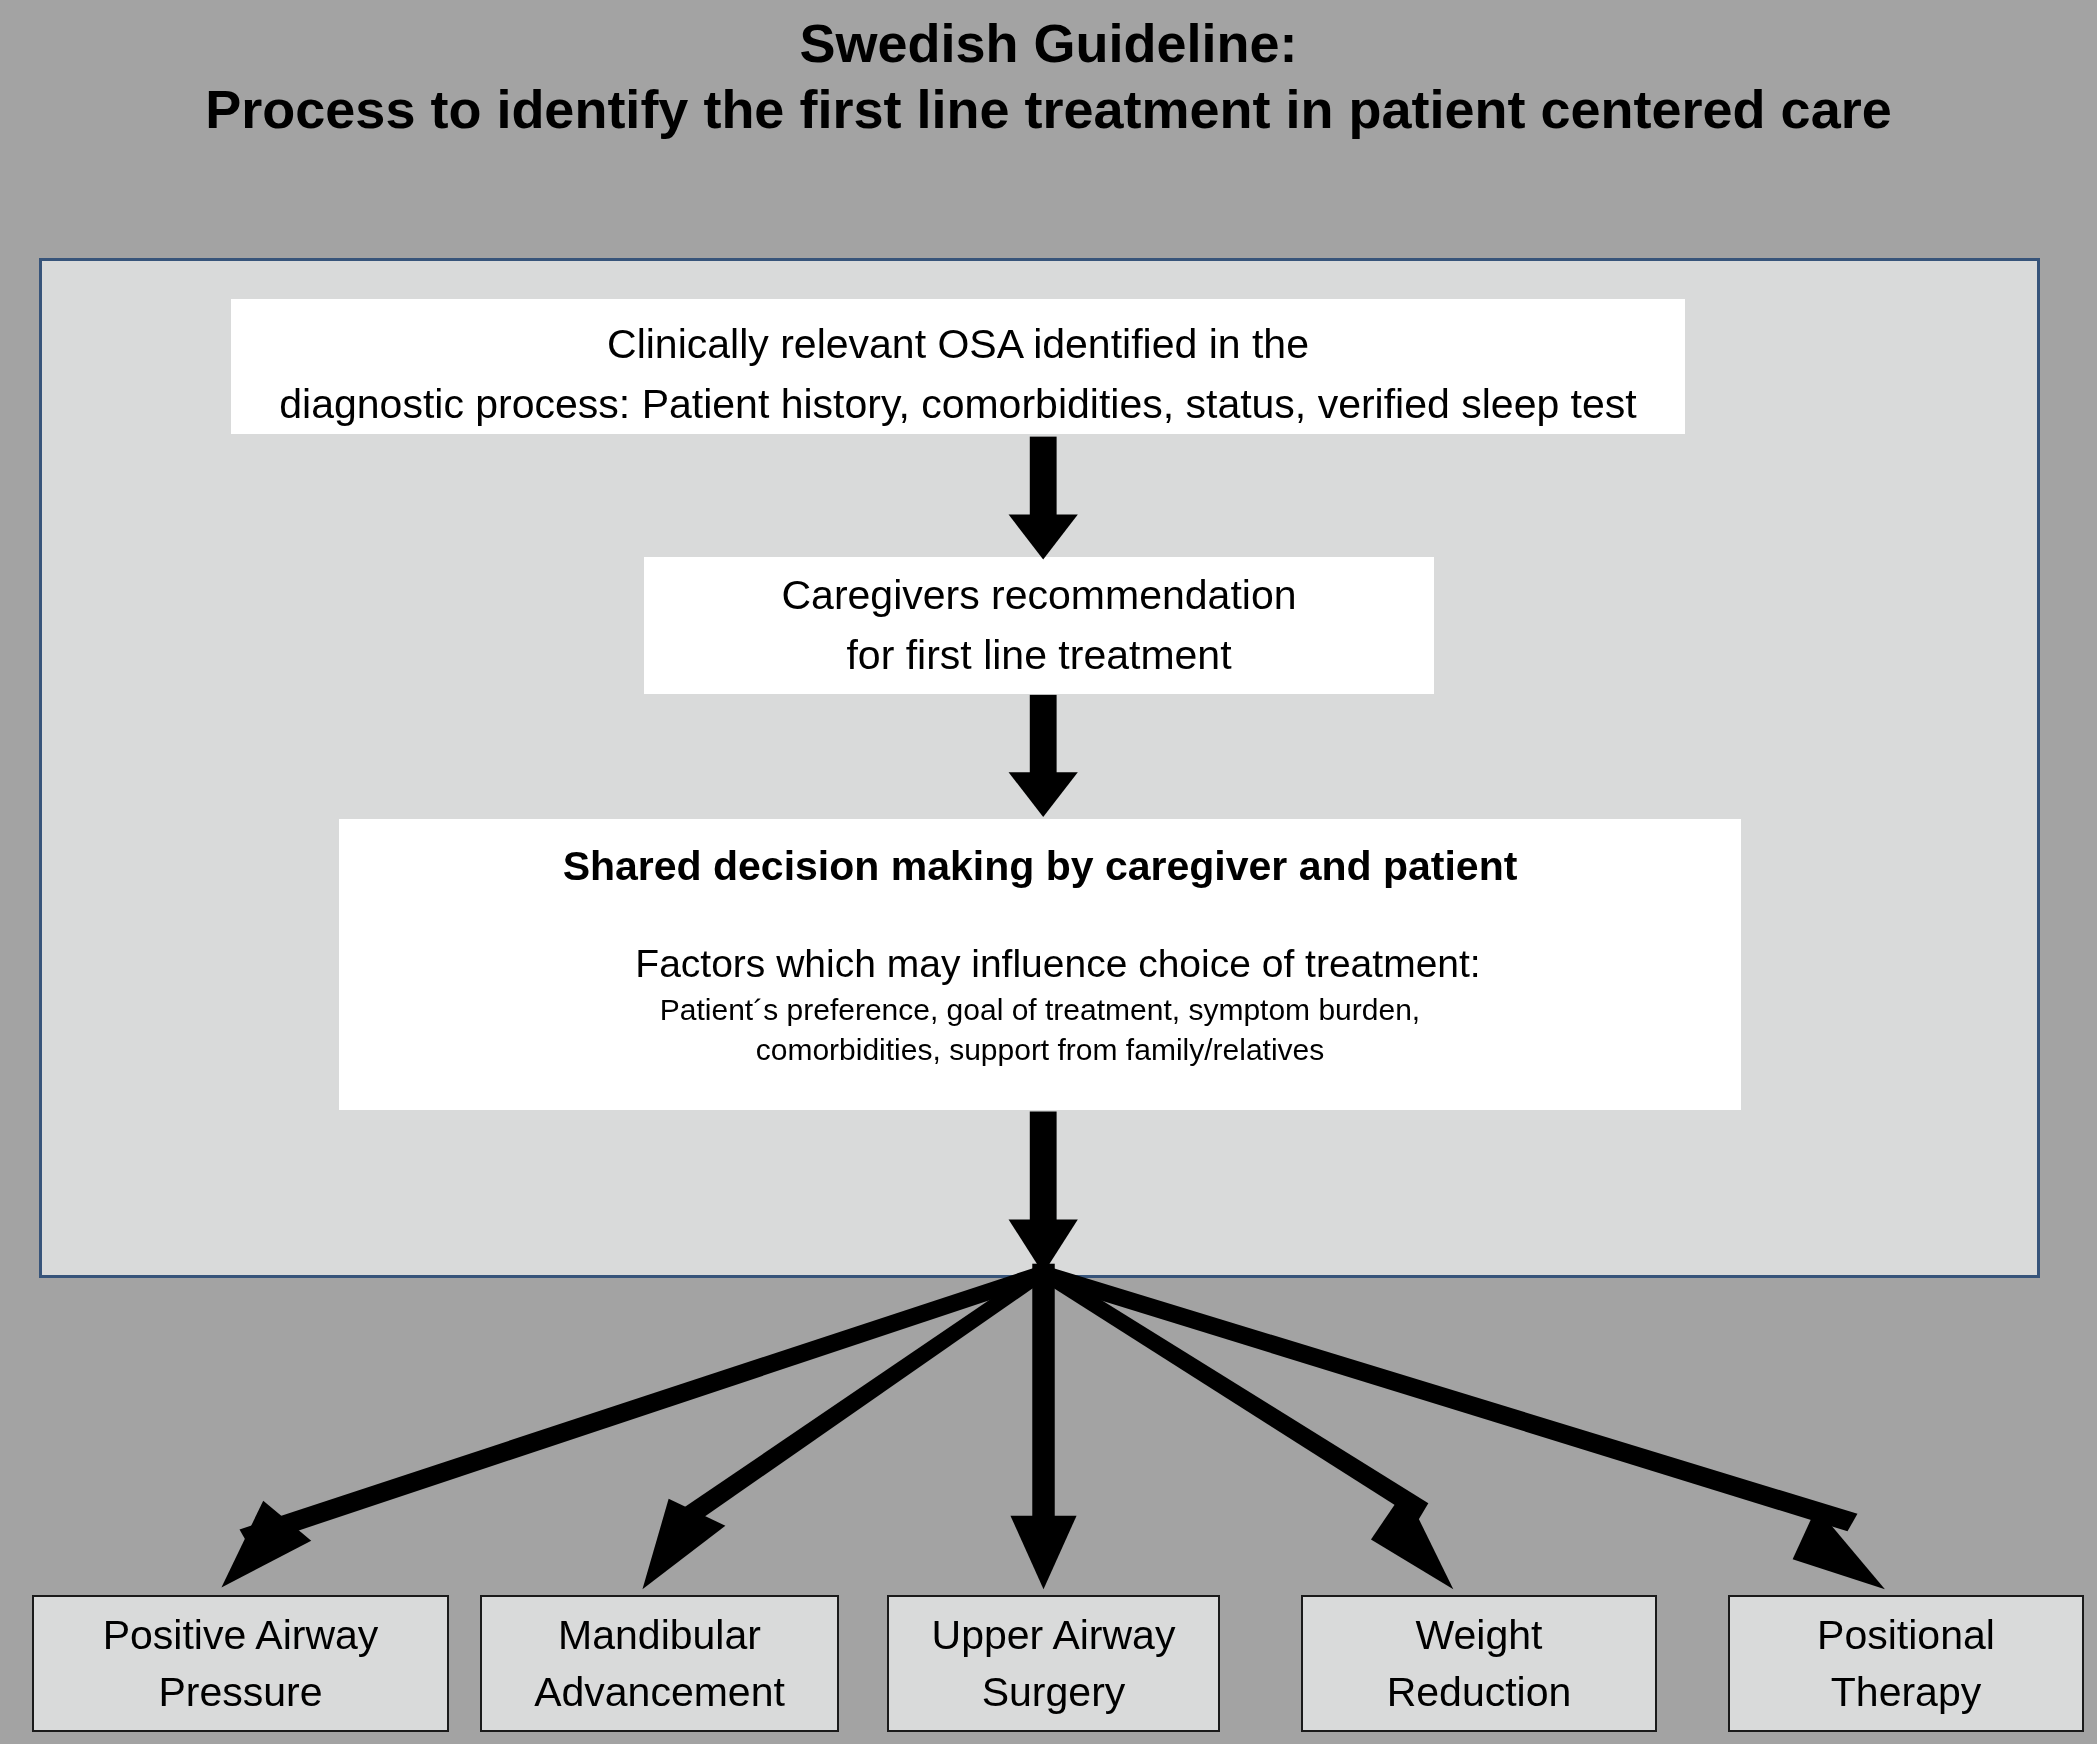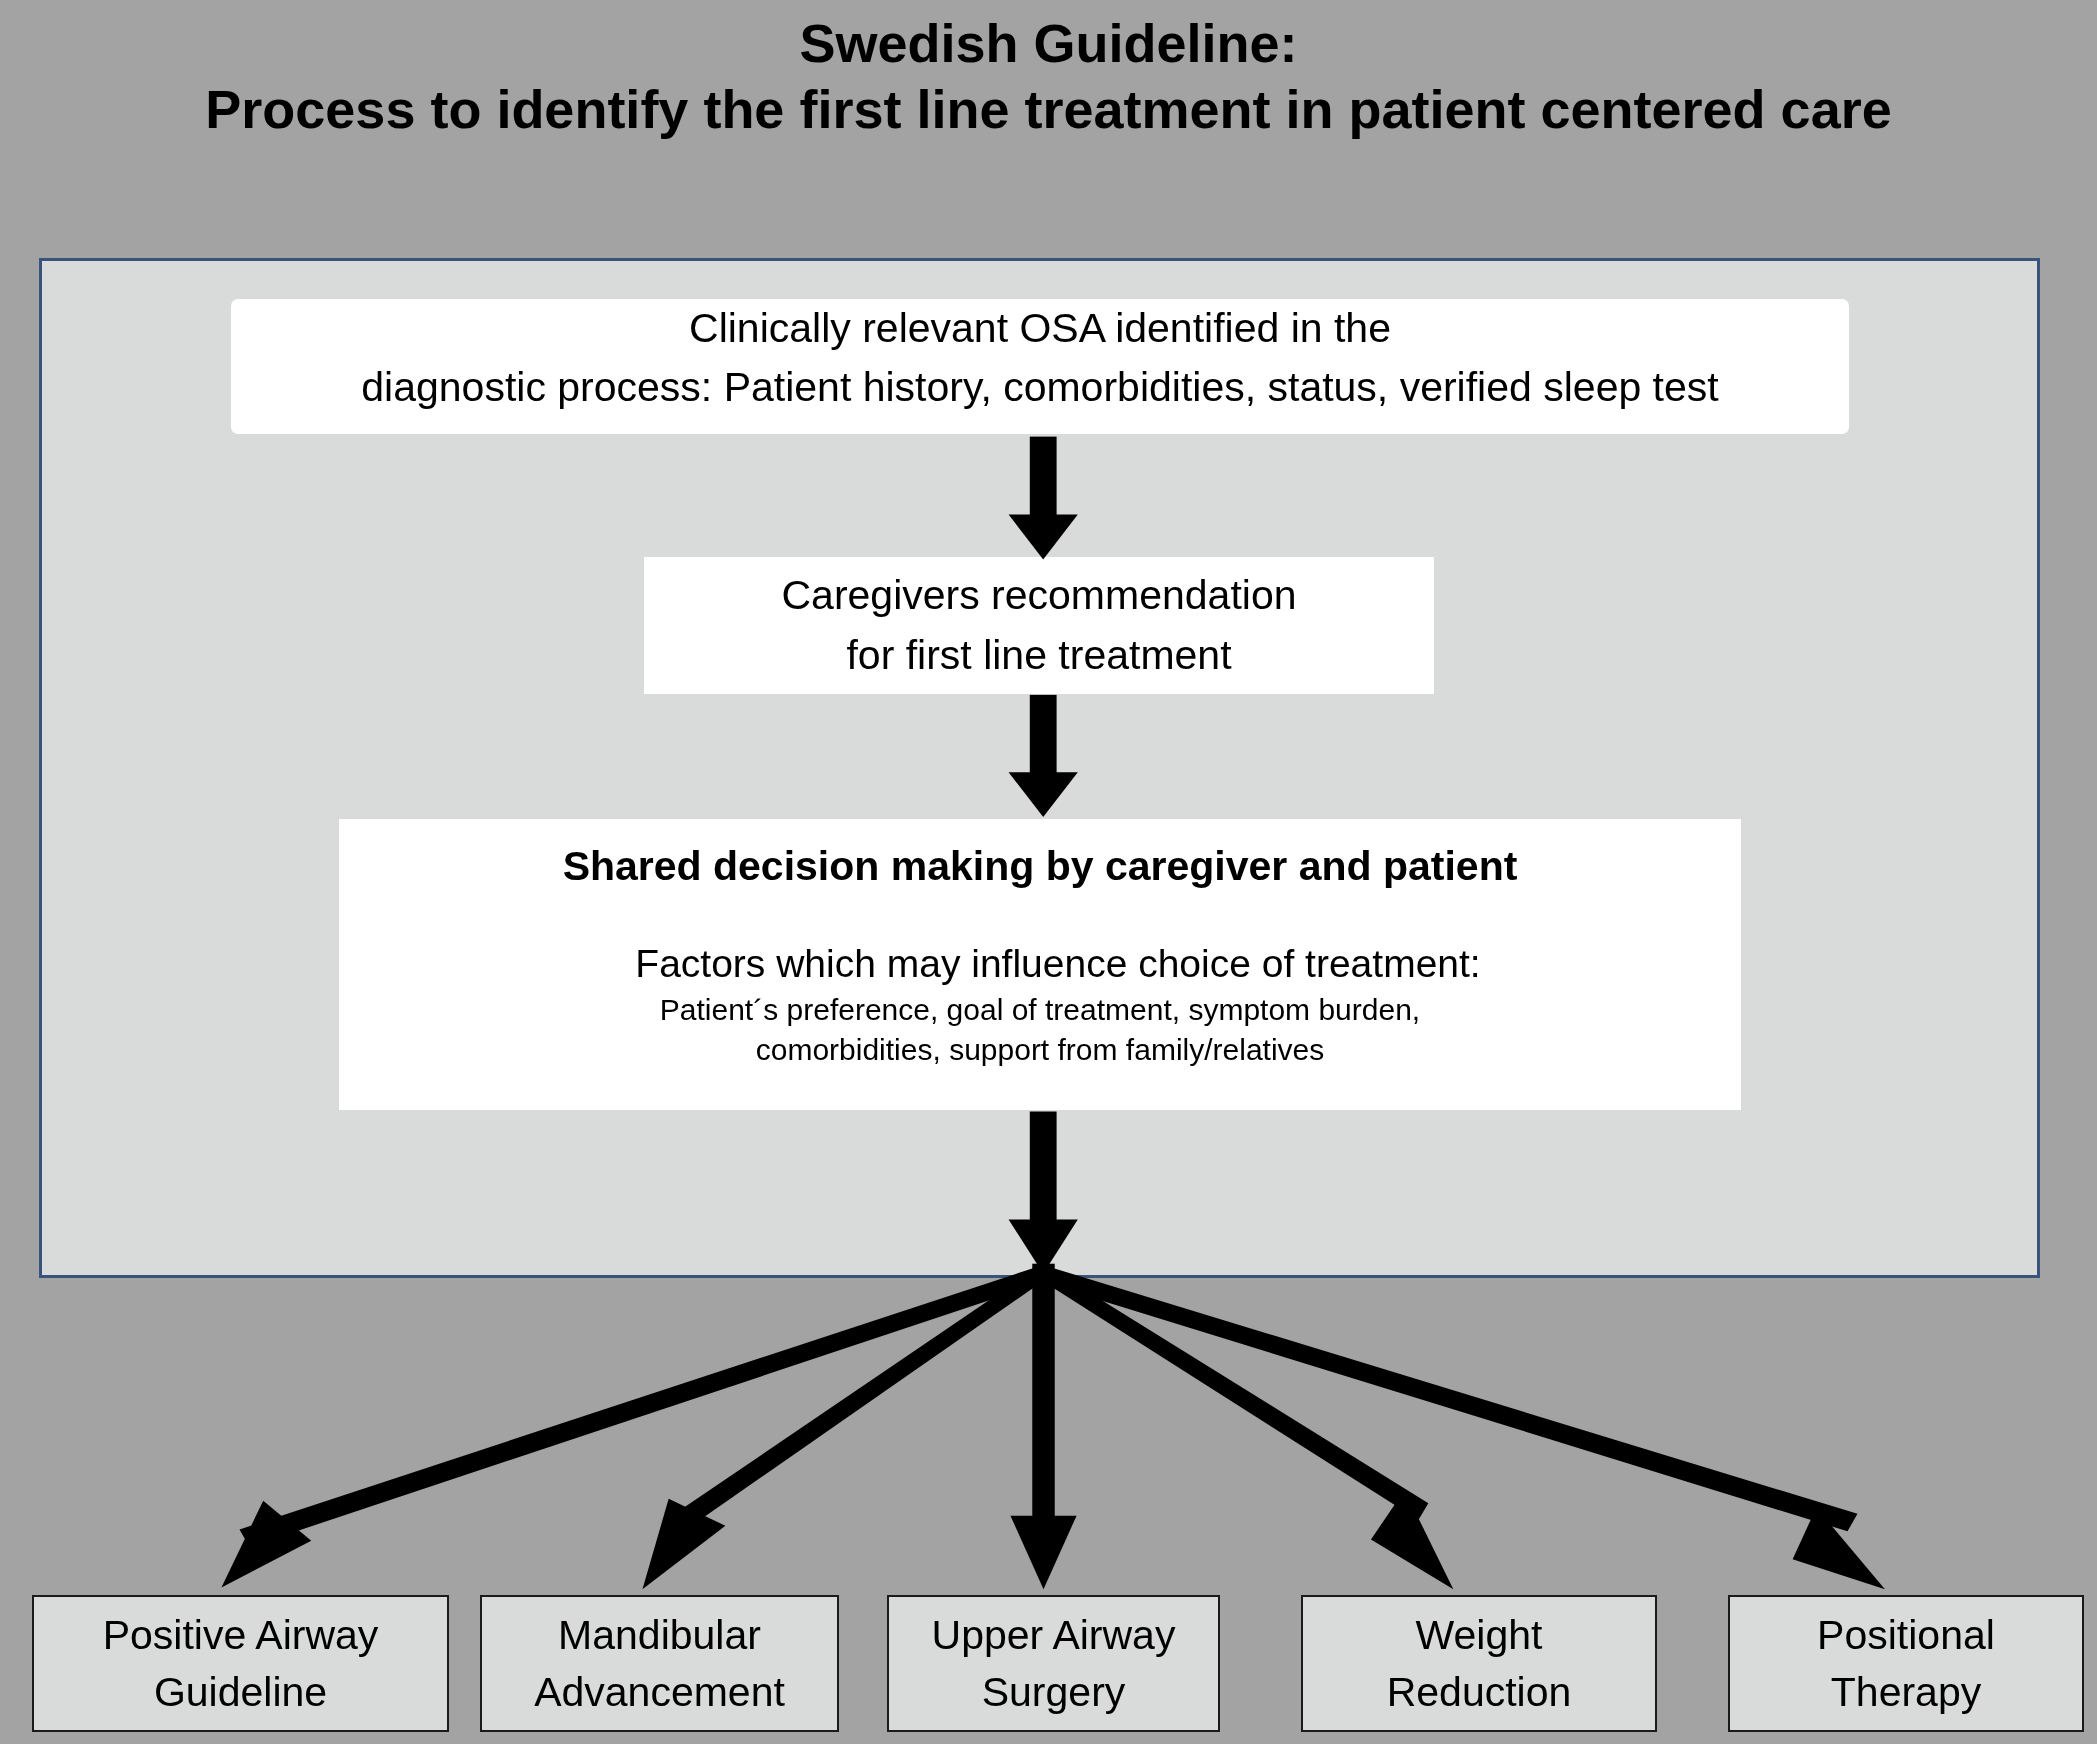--- a/index.html
+++ b/index.html
@@ -62,24 +62,23 @@
     color: #000000;
   }
   .proc-line {
     white-space: nowrap;
     text-align: center;
   }
 
   #box-diagnostic {
     left: 231px;
     top: 299px;
-    width: 1618px;
+    width: 1454px;
     height: 135px;
-    justify-content: flex-start;
-    border-radius: 7px;
+    justify-content: flex-end;
   }
   #box-diagnostic .proc-line { font-size: 41px; line-height: 1.45; }
 
   #box-recommendation {
     left: 644px;
     top: 557px;
     width: 790px;
     height: 137px;
   }
   #box-recommendation .proc-line { font-size: 41px; line-height: 1.45; }
@@ -214,21 +213,21 @@
     </g>
 
     <g>
       <polygon points="1672,2028 1672,2056 2962,2455 2978,2427" fill="#000000"></polygon>
       <polygon points="3022,2548 2874,2500 2912,2417" fill="#000000"></polygon>
     </g>
   </svg>
 
   <div class="treat-box" id="treat-0">
     <div class="treat-line">Positive Airway</div>
-    <div class="treat-line">Guideline</div>
+    <div class="treat-line">Pressure</div>
   </div>
 
   <div class="treat-box" id="treat-1">
     <div class="treat-line">Mandibular</div>
     <div class="treat-line">Advancement</div>
   </div>
 
   <div class="treat-box" id="treat-2">
     <div class="treat-line">Upper Airway</div>
     <div class="treat-line">Surgery</div>

